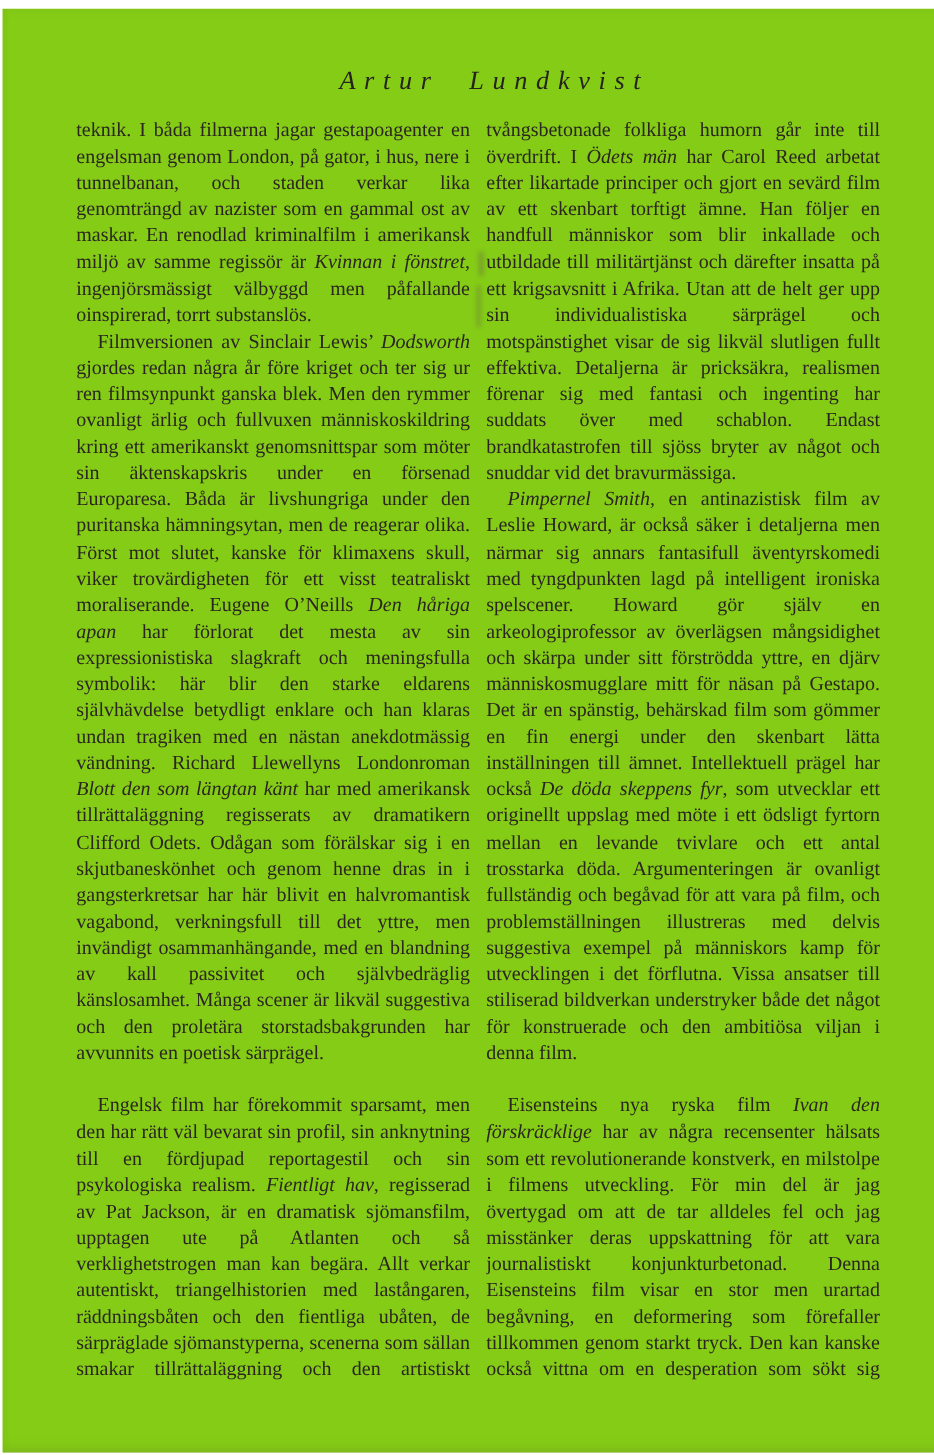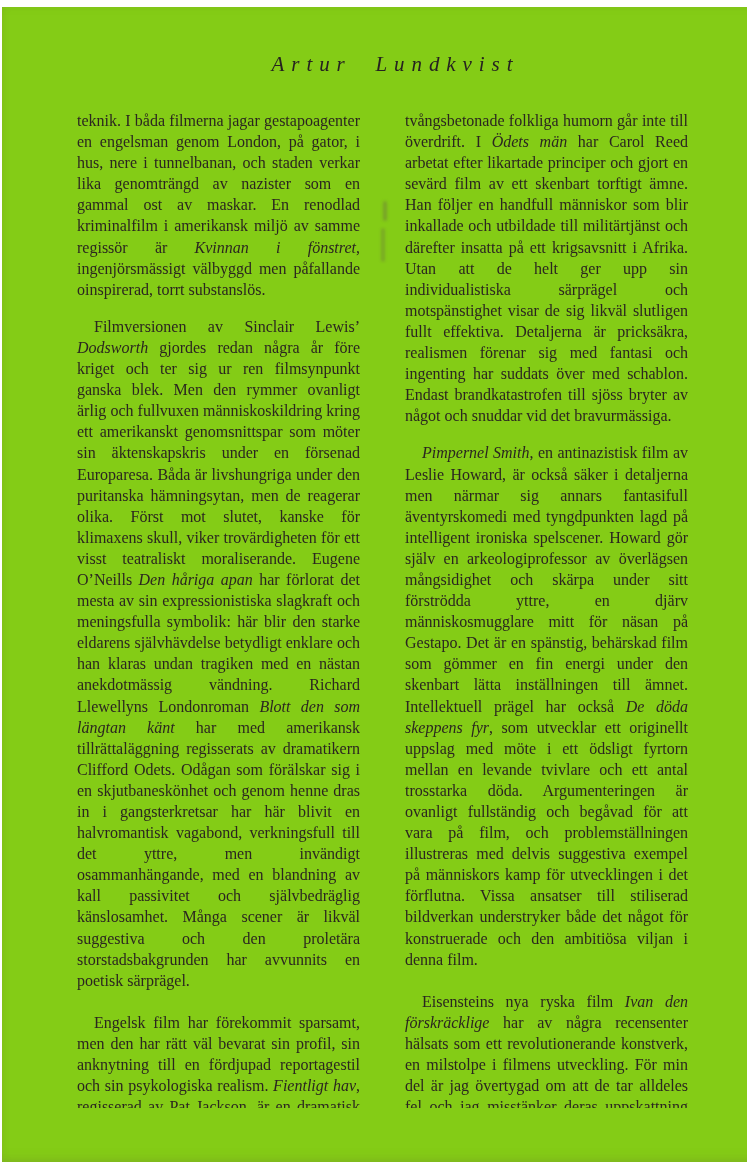--- a/index.html
+++ b/index.html
@@ -43,21 +43,21 @@
     width: 315px;
     height: 1014px;
     overflow: hidden;
     font-size: 16px;
     line-height: 21.1px;
     text-align: justify;
     text-justify: inter-word;
   }
   #col-left  { left: 59px; }
   #col-right { left: 387px; }
-  .para { margin: 16px; }
+  .para { margin: 0; }
   .para.indent { text-indent: 17px; }
   .para.gap { margin-top: 21px; }
   .para i { }
   .page-footer {
     position: absolute;
     left: 0;
     top: 1080px;
     width: 100%;
     text-align: center;
   }

